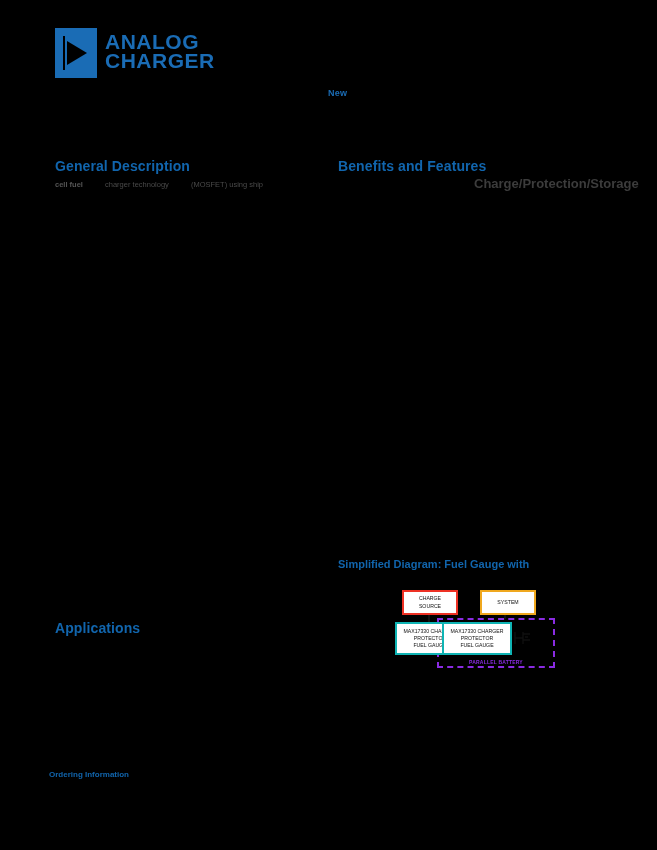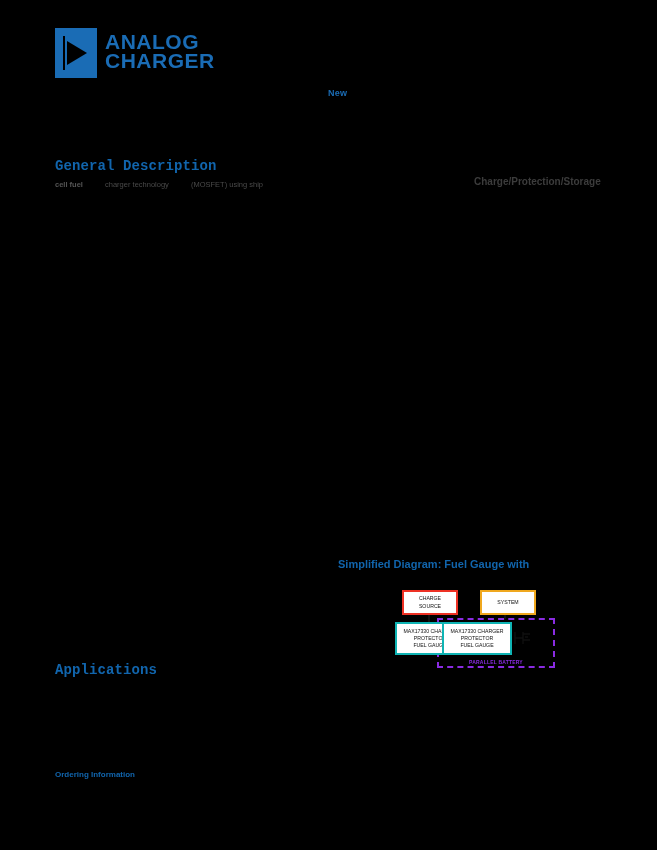--- a/index.html
+++ b/index.html
@@ -77,25 +77,24 @@
     text-align: center;
   }
 
   
   .sec-head {
     position: absolute;
     color: #1165ad;
     font-weight: bold;
     font-size: 14px;
     letter-spacing: 0.1px;
-    font-family: Liberation Mono, monospace;
   }
   #general-description-head { left: 55px; top: 158px; }
   #benefits-features-head   { left: 338px; top: 158px; }
-  #applications-head        { left: 55px; top: 662px; }
+  #applications-head        { left: 55px; top: 620px; }
   #diagram-head {
     position: absolute;
     left: 338px;
     top: 558px;
     width: 240px;
     color: #1165ad;
     font-weight: bold;
     font-size: 11px;
     line-height: 1.15;
   }
@@ -114,28 +113,28 @@
   .body-col p { margin-bottom: 5px; }
 
   .hl-gray { color: #4a4a4a; padding-left: 20px; }
   .hl-strong { color: #555555; font-weight: bold; }
 
   .feat-right {
     position: absolute;
     left: 474px;
     top: 176px;
     color: #3c3c3c;
-    font-size: 10px;
+    font-size: 13px;
     font-weight: bold;
   }
 
   
   #footer-note {
     position: absolute;
-    left: 55px;
+    left: 49px;
     top: 770px;
     color: #1165ad;
     font-size: 8px;
     font-weight: bold;
   }
 
   
   #diagram {
     position: absolute;
     left: 392px;
@@ -250,20 +249,21 @@
   <div class="sec-head" id="general-description-head">General Description</div>
 
   <div class="body-col" id="general-description-body">
     <p>
       <span class="hl-strong">cell fuel</span>
       <span class="hl-gray">charger technology</span>
       <span class="hl-gray">(MOSFET) using ship</span>
     </p>
   </div>
 
+  <div class="sec-head" id="benefits-features-head">Benefits and Features</div>
 
   <div class="feat-right">Charge/Protection/Storage</div>
 
   <div class="body-col" id="benefits-features-body"></div>
 
   <div class="sec-head" id="applications-head">Applications</div>
 
   <div class="body-col" id="applications-body"></div>
 
   <div id="diagram-head">

